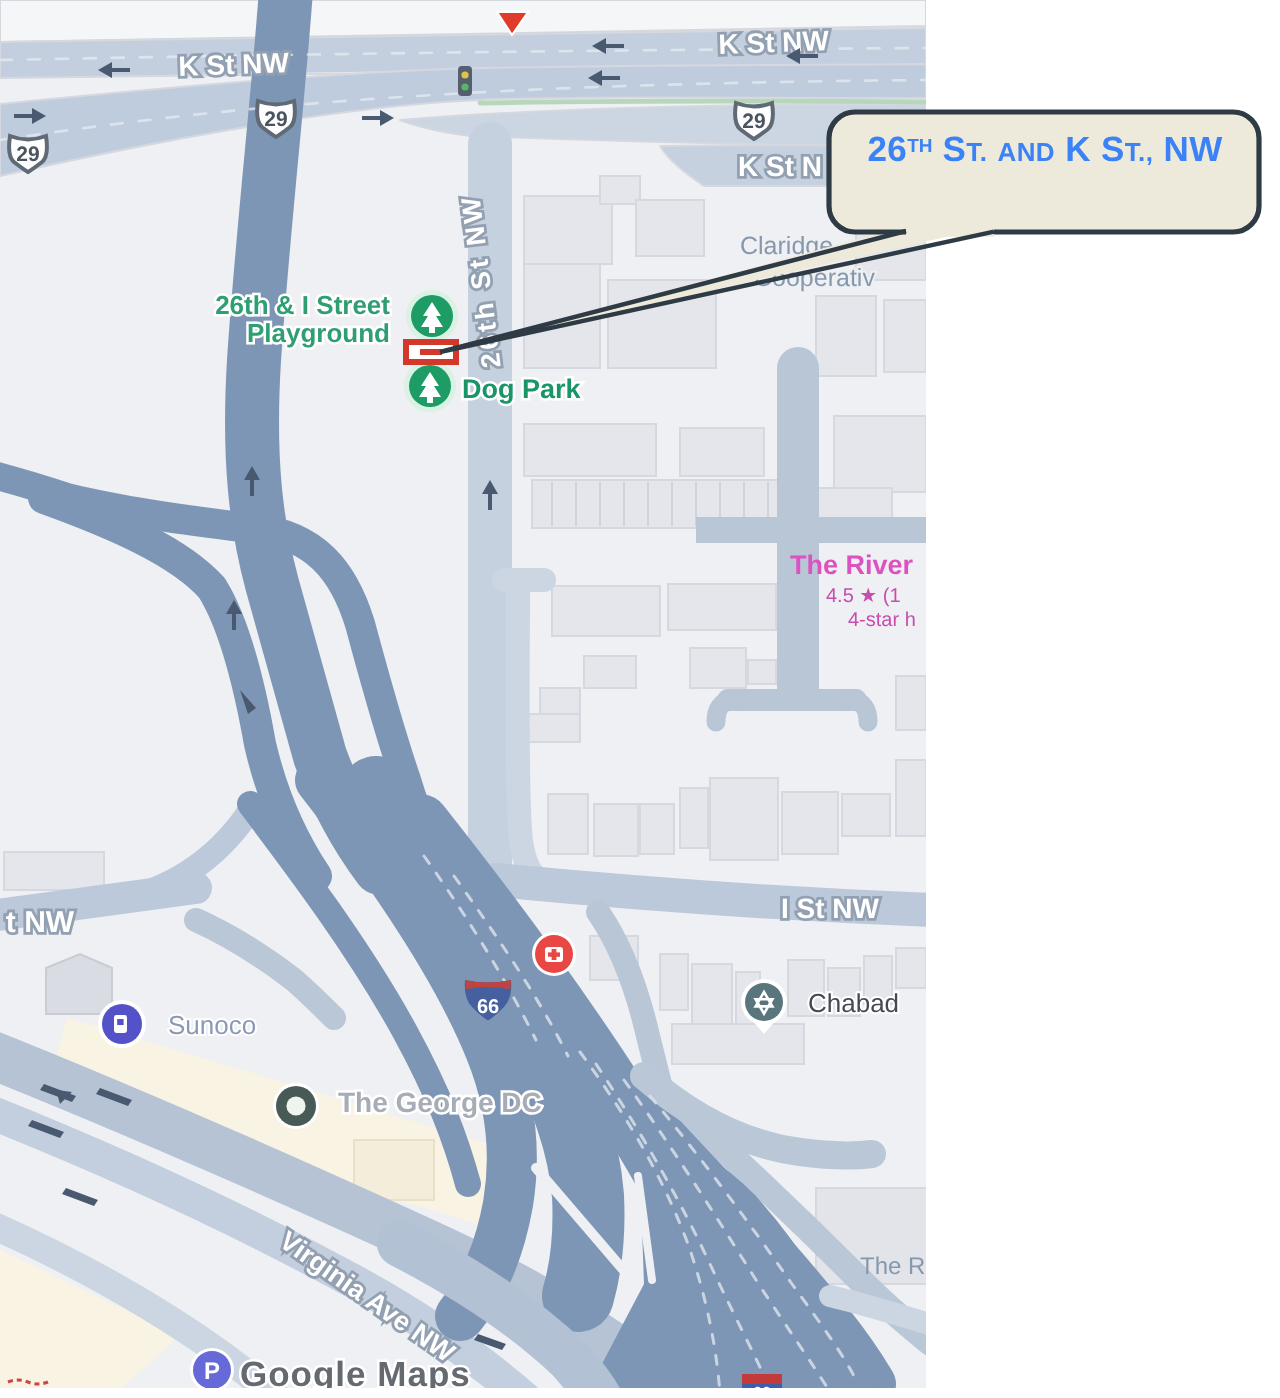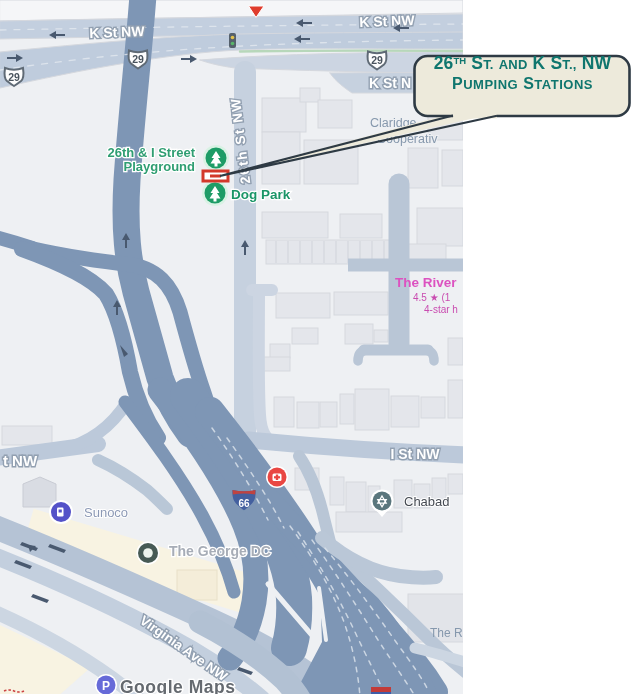--- a/index.html
+++ b/index.html
@@ -1,17 +1,17 @@
 <!DOCTYPE html>
 <html><head>
 <meta charset="utf-8">
 <style>
 html,body{margin:0;padding:0;background:#fff;}
 #wrap{position:relative;width:640px;height:699px;overflow:hidden;font-family:"Liberation Sans",sans-serif;}
-.co{position:absolute;left:415px;top:51px;width:215px;text-align:center;font-weight:bold;color:#0f766e;line-height:19px;}
+.co{position:absolute;left:415px;top:64px;width:215px;text-align:center;font-weight:bold;color:#3b82f6;line-height:19px;}
 .co .l1{font-size:17.5px;letter-spacing:0.2px;}
 .co .l2{font-size:16px;letter-spacing:0.5px;}
 .co .sc{font-size:13px;}
 .co sup{font-size:9.5px;vertical-align:4.5px;letter-spacing:0;}
 </style>
 </head>
 <body>
 <div id="wrap">
 <svg width="640" height="699" viewBox="0 0 640 699">
 <defs>
@@ -306,15 +306,14 @@
 
 <g id="callout">
 <polygon points="453,113 497,113 220,176" fill="#edeadb"></polygon>
 <rect x="414.5" y="56" width="215" height="60" rx="13" fill="#edeadb" stroke="#2e3a44" stroke-width="2.6"></rect>
 <rect x="453" y="113" width="44" height="5.4" fill="#edeadb"></rect>
 <path d="M453,115.5 L220,176 M497,115.8 L220,176" fill="none" stroke="#2e3a44" stroke-width="2.2"></path>
 </g>
 </svg>
 <div class="co">
 <div class="l1">26<sup>TH</sup> S<span class="sc">T.</span> <span class="sc">AND</span> K S<span class="sc">T.,</span> NW</div>
-<div class="l2">P<span class="sc">UMPING</span> S<span class="sc">TATIONS</span></div>
 </div>
 </div>
 
 </body></html>

